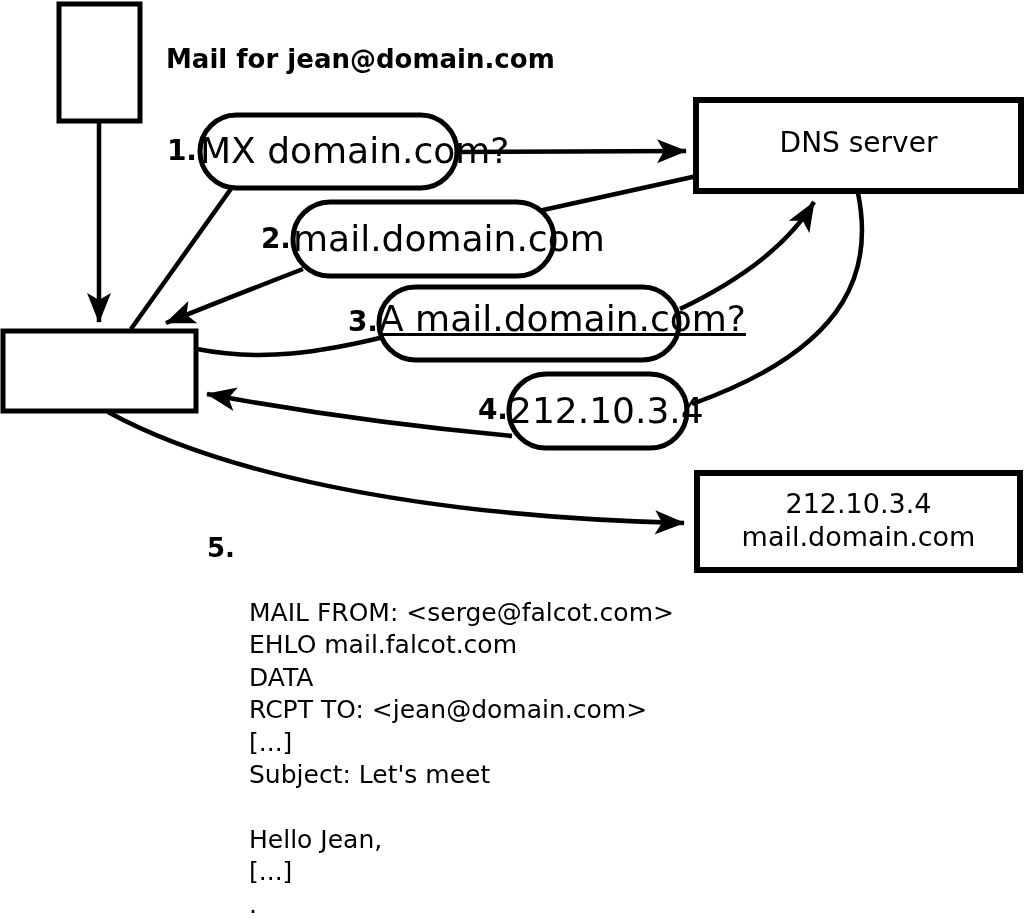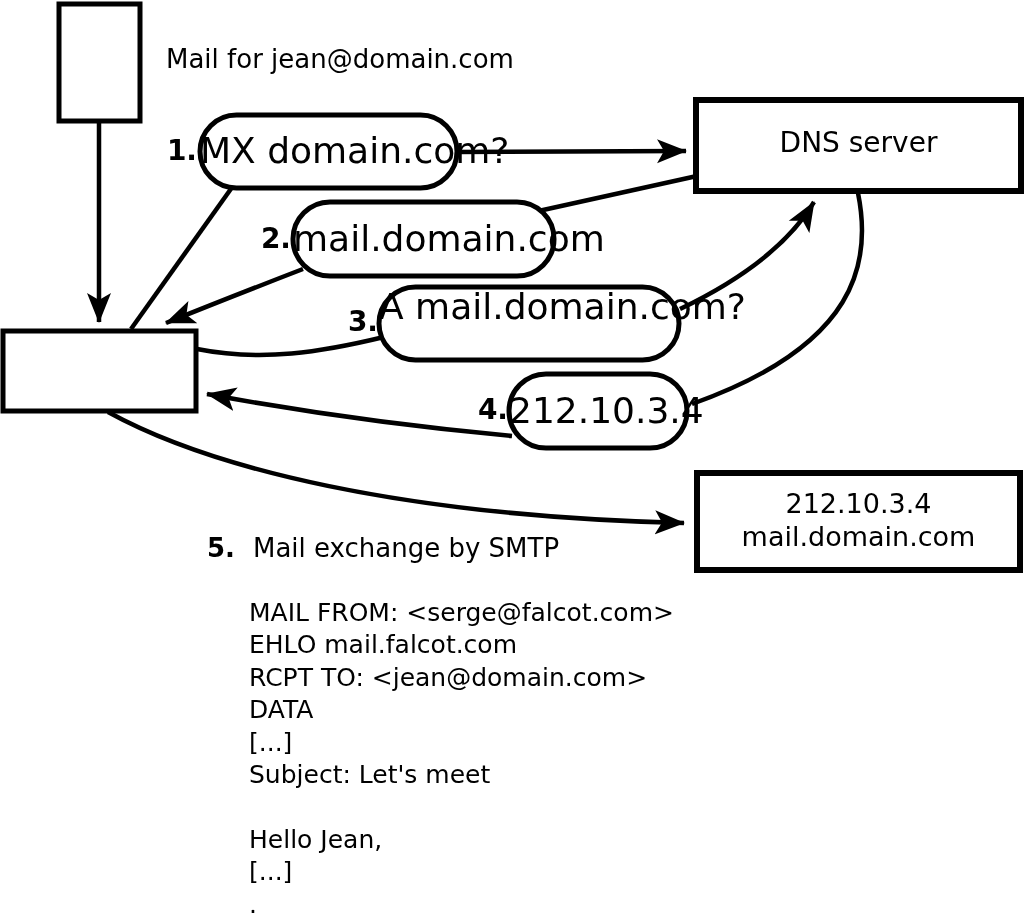--- a/index.html
+++ b/index.html
@@ -10,21 +10,21 @@
     font-family:"DejaVu Sans","Liberation Sans",sans-serif;
     color:#000;
     overflow:hidden;
   }
   #wires{position:absolute;left:0;top:0;}
   .txt{position:absolute;white-space:nowrap;}
   .center{text-align:center;}
   .node-label{font-size:28px;line-height:30px;}
   .pill-label{font-size:36px;line-height:30px;}
   .num{font-size:28px;font-weight:bold;line-height:30px;text-align:right;width:60px;}
-  .caption{font-size:26px;font-weight:normal;line-height:30px;}
+  .caption{font-size:26px;font-weight:bold;line-height:30px;}
   .step5{display:flex;gap:18px;font-size:26px;line-height:30px;}
   .step5 .n5{font-weight:bold;}
   .smtp{position:absolute;left:249px;top:597px;font-size:25px;}
   .smtp .ln{height:32.4px;line-height:32.4px;white-space:pre;}
   .dest-lines{font-size:27px;line-height:33px;}
 </style>
 </head>
 <body>
 
 <div id="stage">
@@ -63,38 +63,37 @@
 
   <div class="txt node-label center" style="left:696px;top:128px;width:325px;">DNS server</div>
 
   <div class="txt dest-lines center" style="left:697px;top:487px;width:323px;">
     <div>212.10.3.4</div>
     <div>mail.domain.com</div>
   </div>
 
   <div class="txt pill-label center" style="left:200px;top:136px;width:257px;">MX domain.com?</div>
   <div class="txt pill-label center" style="left:293px;top:224px;width:261px;">mail.domain.com</div>
-  <div class="txt pill-label center" style="left:379px;top:292px;width:300px;">A mail.domain.com?</div>
+  <div class="txt pill-label center" style="left:379px;top:304px;width:300px;text-decoration:underline;">A mail.domain.com?</div>
   <div class="txt pill-label center" style="left:509px;top:396px;width:178px;">212.10.3.4</div>
 
   <div class="txt num" style="left:137px;top:136px;">1.</div>
   <div class="txt num" style="left:231px;top:224px;">2.</div>
   <div class="txt num" style="left:318px;top:307px;">3.</div>
   <div class="txt num" style="left:448px;top:395px;">4.</div>
 
   <div class="txt step5" style="left:207px;top:533px;">
     <span class="n5">5.</span>
-    <span>Mail exchange by SMTP</span>
   </div>
 
   <div class="smtp">
     <div class="ln">MAIL FROM: &lt;serge@falcot.com&gt;</div>
     <div class="ln">EHLO mail.falcot.com</div>
+    <div class="ln">DATA</div>
     <div class="ln">RCPT TO: &lt;jean@domain.com&gt;</div>
-    <div class="ln">DATA</div>
     <div class="ln">[...]</div>
     <div class="ln">Subject: Let's meet</div>
     <div class="ln"></div>
     <div class="ln">Hello Jean,</div>
     <div class="ln">[...]</div>
     <div class="ln">.</div>
   </div>
 
 </div>
 

